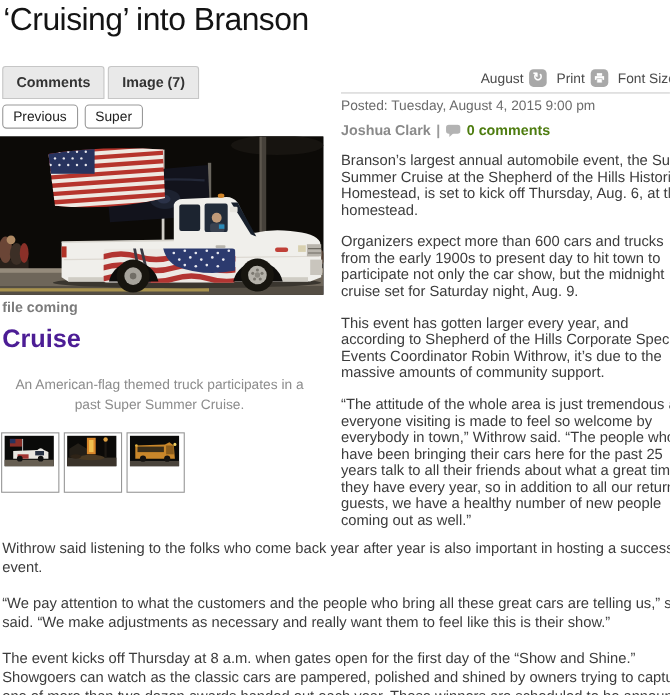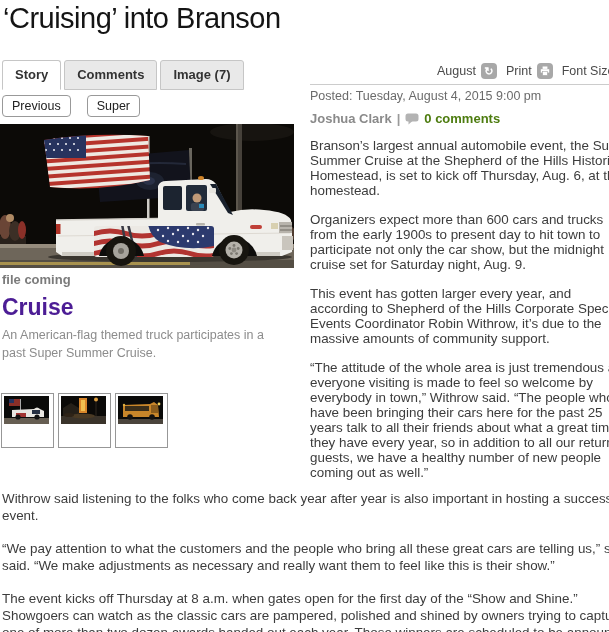--- a/index.html
+++ b/index.html
@@ -24,30 +24,30 @@
     position:absolute;left:437px;top:63px;width:210px;display:flex;align-items:center;
     gap:5px;font-size:12.5px;color:#4a4a4a;white-space:nowrap;
   }
   .iconbtn{
     display:inline-flex;width:16px;height:16px;background:#a8a8a8;border-radius:4px;
     color:#fff;align-items:center;justify-content:center;font-size:11px;font-weight:bold;
     cursor:pointer;flex:0 0 auto;line-height:1;
   }
   .toolbar .lbl{margin-left:4px;}
   
-  .pager{position:absolute;left:2px;top:95px;display:flex;gap:16px;}
+  .pager{position:absolute;left:2px;top:95px;display:flex;gap:6px;}
   .pager button{
     font-family:"Liberation Sans",sans-serif;font-size:12.5px;color:#222;background:#fff;
     border:1px solid #999;border-radius:4px;padding:3px 9px;cursor:pointer;
   }
   
   .photo{position:absolute;left:0;top:124px;width:294px;height:144px;background:#0c0a07;}
   .file-photo{position:absolute;left:2px;top:272px;font-size:13px;font-weight:bold;color:#7b7b7b;}
   .photo-title{position:absolute;left:2px;top:294px;margin:0;font-size:23px;font-weight:bold;color:#4c1d95;}
-  .photo-caption{position:absolute;left:2px;top:326px;width:286px;font-size:12.5px;color:#8c8c8c;line-height:18px;}
+  .photo-caption{position:absolute;left:2px;top:341px;width:286px;font-size:12.5px;color:#8c8c8c;line-height:18px;text-align:center;}
   .thumbs{position:absolute;left:1px;top:393px;display:flex;gap:4px;}
   .thumb{width:49px;height:51px;border:1px solid #979797;background:#fff;padding:2px 0 0 2px;cursor:pointer;}
   
   .rightcol{position:absolute;left:310px;top:84px;width:322px;}
   .rule{border-top:1px solid #ccc;height:0;margin:0 0 5px 0;}
   .posted{font-size:12.5px;color:#6b6b6b;line-height:13px;margin:0 0 8px 0;}
   .byline{font-size:13px;color:#8a8a8a;font-weight:bold;display:flex;align-items:center;gap:5px;height:15px;margin:0 0 12px 0;}
   .byline .sep{color:#9a9a9a;font-weight:bold;}
   .byline .comments{color:#4d7c0f;cursor:pointer;}
   .rightcol p,.bottom p{font-size:13.4px;color:#3c3c3c;}
@@ -55,21 +55,20 @@
   
   .bottom{position:absolute;left:2px;top:490px;width:640px;}
   .bottom p{line-height:17px;margin:0 0 16px 0;}
 </style>
 </head>
 <body>
 
 <h1 class="page-title">‘Cruising’ into Branson</h1>
 
 <div class="tabs">
-  <div class="tab active">Story</div>
   <div class="tab">Comments</div>
   <div class="tab">Image (7)</div>
 </div>
 
 <div class="toolbar">
   <span>August</span>
   <span class="iconbtn">
       <span>↻</span>
     </span>
   <span class="lbl">Print</span>

